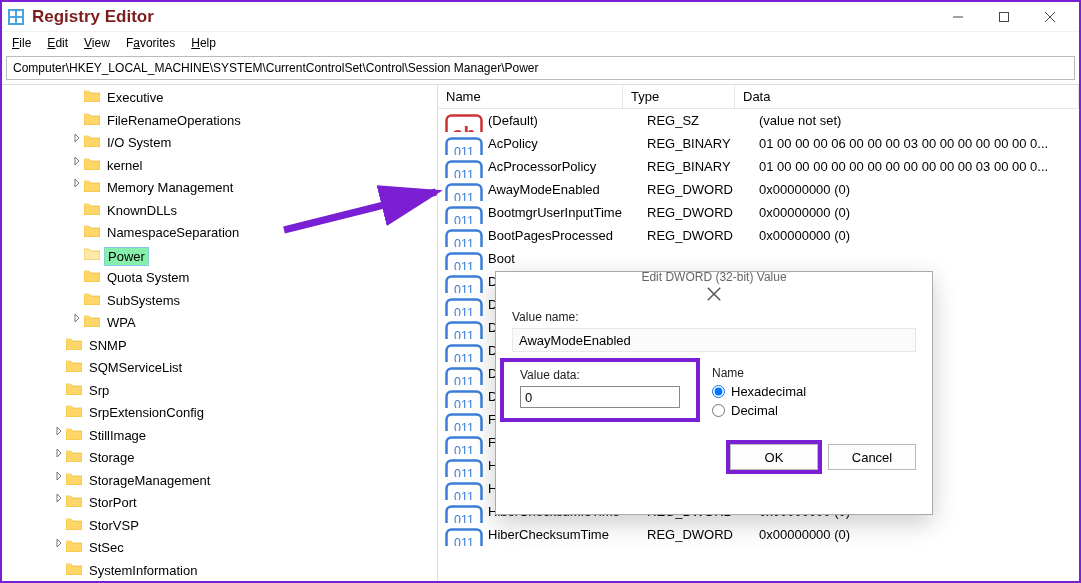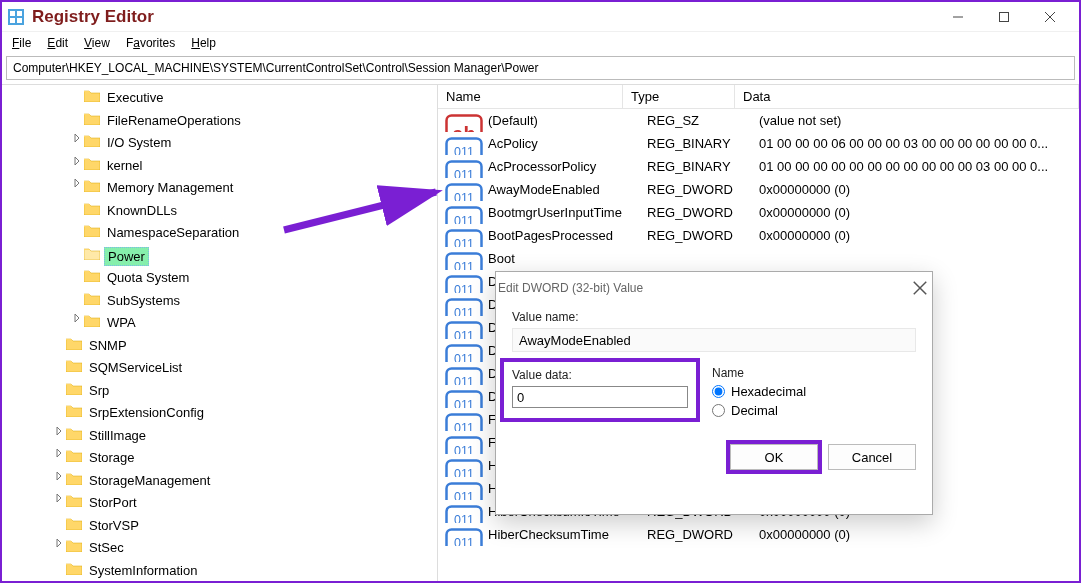--- a/index.html
+++ b/index.html
@@ -42,27 +42,27 @@
 .col-data { flex: 1; }
 .vals-body { font-size: 13px; }
 .val-row { display: flex; height: 23px; align-items: center; white-space: nowrap; overflow: hidden;}
 .val-row .vicon { width: 40px; height: 16px; margin: 0 4px 0 6px; flex-shrink:0; }
 .val-row .vname { width: 159px; overflow: hidden; text-overflow: ellipsis; }
 .val-row .vtype { width: 112px; }
 .val-row .vdata { flex: 1; overflow: hidden; text-overflow: ellipsis; }
 
 
 .dialog { position: absolute; left: 493px; top: 269px; width: 438px; height: 244px; background: #fff; border: 1px solid #aaa; box-shadow: 0 8px 24px rgba(0,0,0,0.2); font-size: 12px;}
-.dialog .dlg-title { height: 32px; display: flex; align-items: center; padding: 0 2px; color: #666; justify-content: space-between;}
+.dialog .dlg-title { height: 32px; display: flex; align-items: center; padding: 0 8px; color: #666; justify-content: flex-end; flex-direction: column;}
 .dialog .dlg-close { width: 20px; height: 20px; }
 .dialog .dlg-body { padding: 6px 16px; }
 .dialog .fld-label { font-size: 12px; color: #222; margin-bottom: 4px; }
 .dialog .fld-display { border: 1px solid #e8e8e8; background: #fafafa; padding: 4px 6px; font-size: 13px; margin-bottom: 10px; height:24px;}
 .dialog .row2 { display: flex; gap: 12px; }
-.dialog .row2 .left { flex: 0 0 200px; border: 4px solid #7a1fd3; padding: 6px 8px; margin-left: -12px; margin-top: -4px;}
+.dialog .row2 .left { flex: 0 0 200px; border: 4px solid #7a1fd3; padding: 6px 16px; margin-left: -12px; margin-top: -4px;}
 .dialog .row2 .right { flex: 1; padding-top:4px;}
 .dialog input[type=text] { width: 100%; border: 1px solid #888; padding: 3px 4px; font-size: 13px; height:22px;}
 .dialog .radio-row { display: flex; align-items: center; gap: 6px; margin: 4px 0; font-size: 13px;}
 .dialog .dlg-buttons { display: flex; justify-content: flex-end; gap: 10px; padding: 16px 16px 8px 0; }
 .dialog .btn { width: 88px; height: 26px; border: 1px solid #bbb; background: #fdfdfd; font-size: 13px; display:flex; align-items:center; justify-content:center;}
 .dialog .btn.ok-h { outline: 4px solid #7a1fd3; }
 
 
 .arrow { position: absolute; left: 272px; top: 158px; pointer-events: none; }
 </style>

